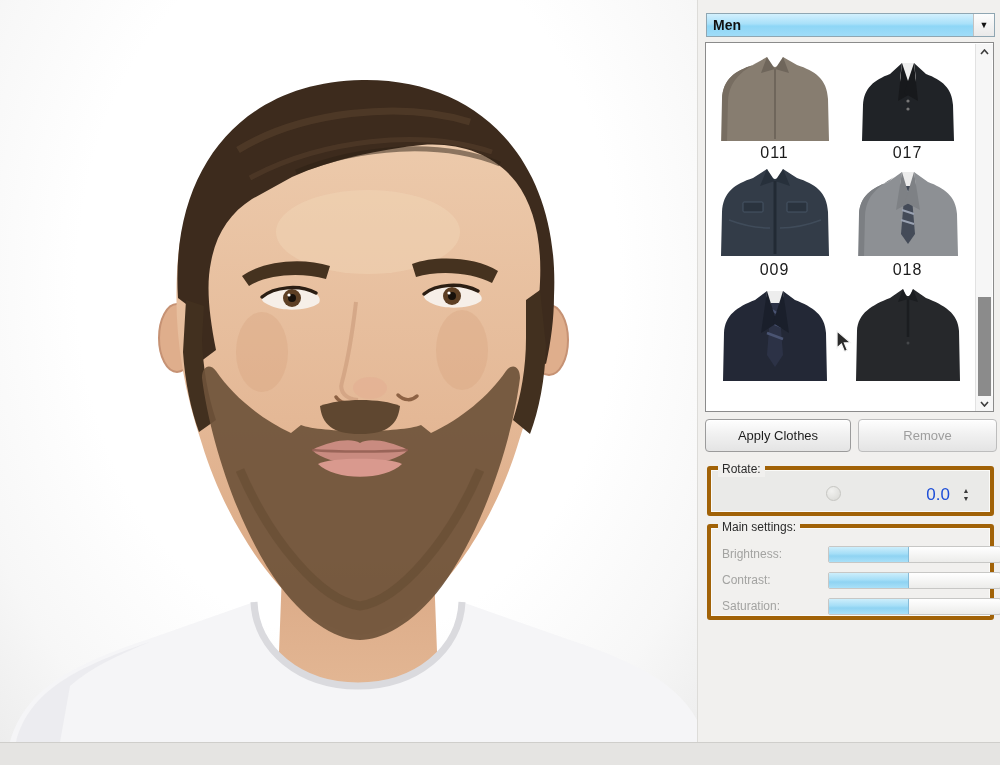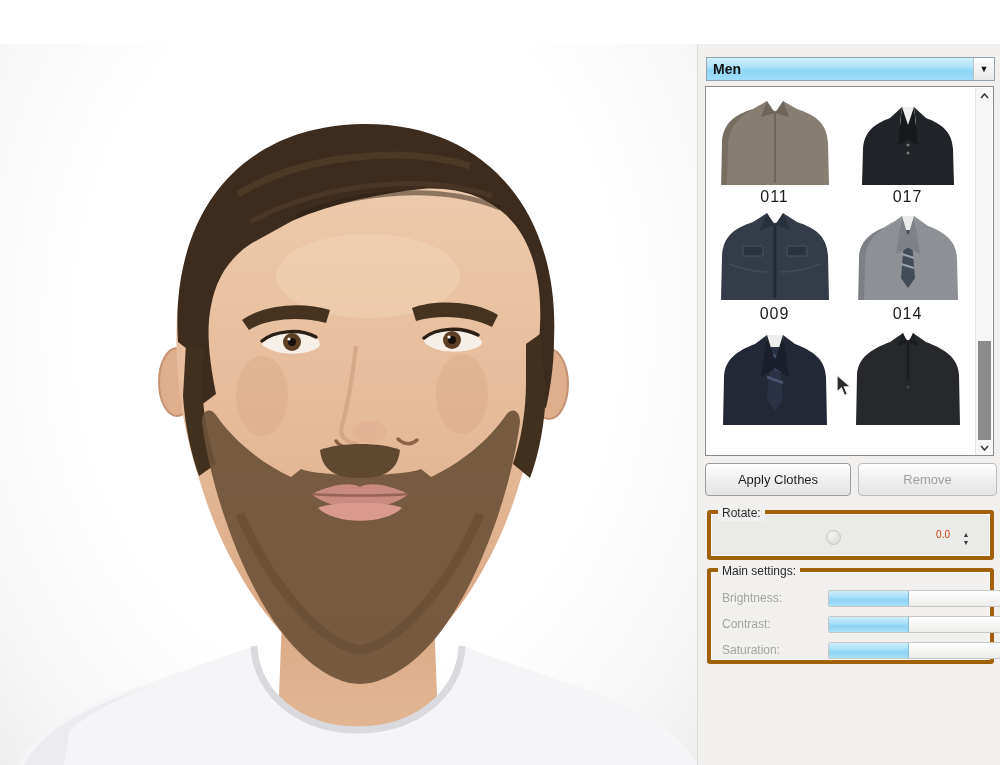--- a/index.html
+++ b/index.html
@@ -1,18 +1,18 @@
 <!DOCTYPE html>
 <html><head>
 <meta charset="utf-8">
 <style>
   * { margin:0; padding:0; box-sizing:border-box; }
   html,body { width:1000px; height:765px; overflow:hidden; background:#fff;
               font-family:"Liberation Sans", sans-serif; }
-  #stage { position:relative; width:1000px; height:664px; background:#fff;margin-top:44px; }
+  #stage { position:relative; width:1000px; height:664px; background:#fff; }
 
   
   .photo-area { position:absolute; left:0; top:0; width:697px; height:742px;
     background:radial-gradient(ellipse at 50% 38%, #ffffff 55%, #f7f7f7 82%, #ededed 100%);
     overflow:hidden; }
   .photo-area svg { display:block; }
 
   
   .bottom-strip { position:absolute; left:0; top:742px; width:1000px; height:23px;
     background:#e5e4e2; border-top:1px solid #cfcecb; }
@@ -59,21 +59,21 @@
   
   .gbox { position:absolute; left:9px; width:287px; border:4px solid #a16207;
     border-radius:3px; box-shadow:inset 0 0 0 1px #fafaf8; }
   .gbox-label { position:absolute; top:-8px; left:7px; background:#f1f0ee; padding:0 4px;
     font-size:12px; color:#2b2b2b; line-height:15px; }
 
   .gbox.rotate { top:466px; height:50px; background:#eaeae8; }
   .rot-handle { position:absolute; left:118px; top:16px; width:15px; height:15px; border-radius:50%;
     background:radial-gradient(circle at 35% 30%, #f2f2f0, #d8d8d4); border:1px solid #c6c6c2; }
   .rot-value { position:absolute; right:40px; top:15px; width:42px; text-align:right;
-    color:#c2410c; font-size:10px; }
+    color:#1d4ed8; font-size:17px; }
   .rot-spin { position:absolute; right:18px; top:11px; width:12px; height:26px;
     display:flex; flex-direction:column; align-items:center; justify-content:center; gap:1px; }
   .rot-spin span { font-size:7px; color:#3a3a3a; line-height:7px; cursor:default; }
 
   .gbox.mains { top:524px; height:96px; }
   .mrow { position:absolute; left:0; width:100%; height:17px; }
   .mrow .mlabel { position:absolute; left:11px; top:1px; font-size:12px; color:#a3a3a1; }
   .track { position:absolute; border:1px solid #c7c7c5; border-radius:2px;
     background:linear-gradient(#ffffff,#ececea); overflow:hidden; }
   .mrow .track { left:117px; top:0; width:173px; height:17px; }
@@ -220,21 +220,21 @@
             <svg width="120" height="98" viewBox="0 0 120 98">
               <path d="M54,12 L66,12 L72,64 C72,74 48,74 48,64 Z" fill="#e9e9e9"></path>
               <path d="M10,96 L11,54 C12,36 24,28 40,22 L54,12 L60,28 L66,12 L80,22 C96,28 108,36 109,54 L110,96 Z" fill="#8d9094"></path>
               <path d="M54,12 L66,12 L68,26 C68,34 52,34 52,26 Z" fill="#ececec"></path>
               <path d="M57,26 L63,26 L67,74 L60,84 L53,74 Z" fill="#444b58"></path>
               <path d="M57,30 L63,34 M55,40 L65,44 M54,50 L66,54 M53,60 L66,64" stroke="#9aa2b2" stroke-width="2"></path>
               <path d="M54,12 L63,42 L48,50 Z" fill="#7e8185"></path>
               <path d="M66,12 L57,42 L72,50 Z" fill="#7e8185"></path>
               <path d="M11,54 C12,36 24,28 40,22 L46,17 C32,26 18,34 17,56 L16,96 L11,96 Z" fill="#7c7f83"></path>
             </svg>
-            <div class="cell-label">014</div>
+            <div class="cell-label">018</div>
           </div>
         </div>
 
         <div class="list-row">
           <div class="cell">
             <svg width="120" height="104" viewBox="0 0 120 104">
               <path d="M52,14 L68,14 L74,66 C74,76 46,76 46,66 Z" fill="#f0f0f0"></path>
               <path d="M8,104 L9,56 C10,38 22,30 40,23 L52,14 L60,30 L68,14 L80,23 C98,30 110,38 111,56 L112,104 Z" fill="#232836"></path>
               <path d="M52,14 L68,14 L69,26 C69,34 51,34 51,26 Z" fill="#ededed"></path>
               <path d="M56,26 L64,26 L68,78 L60,90 L52,78 Z" fill="#2c3246"></path>

